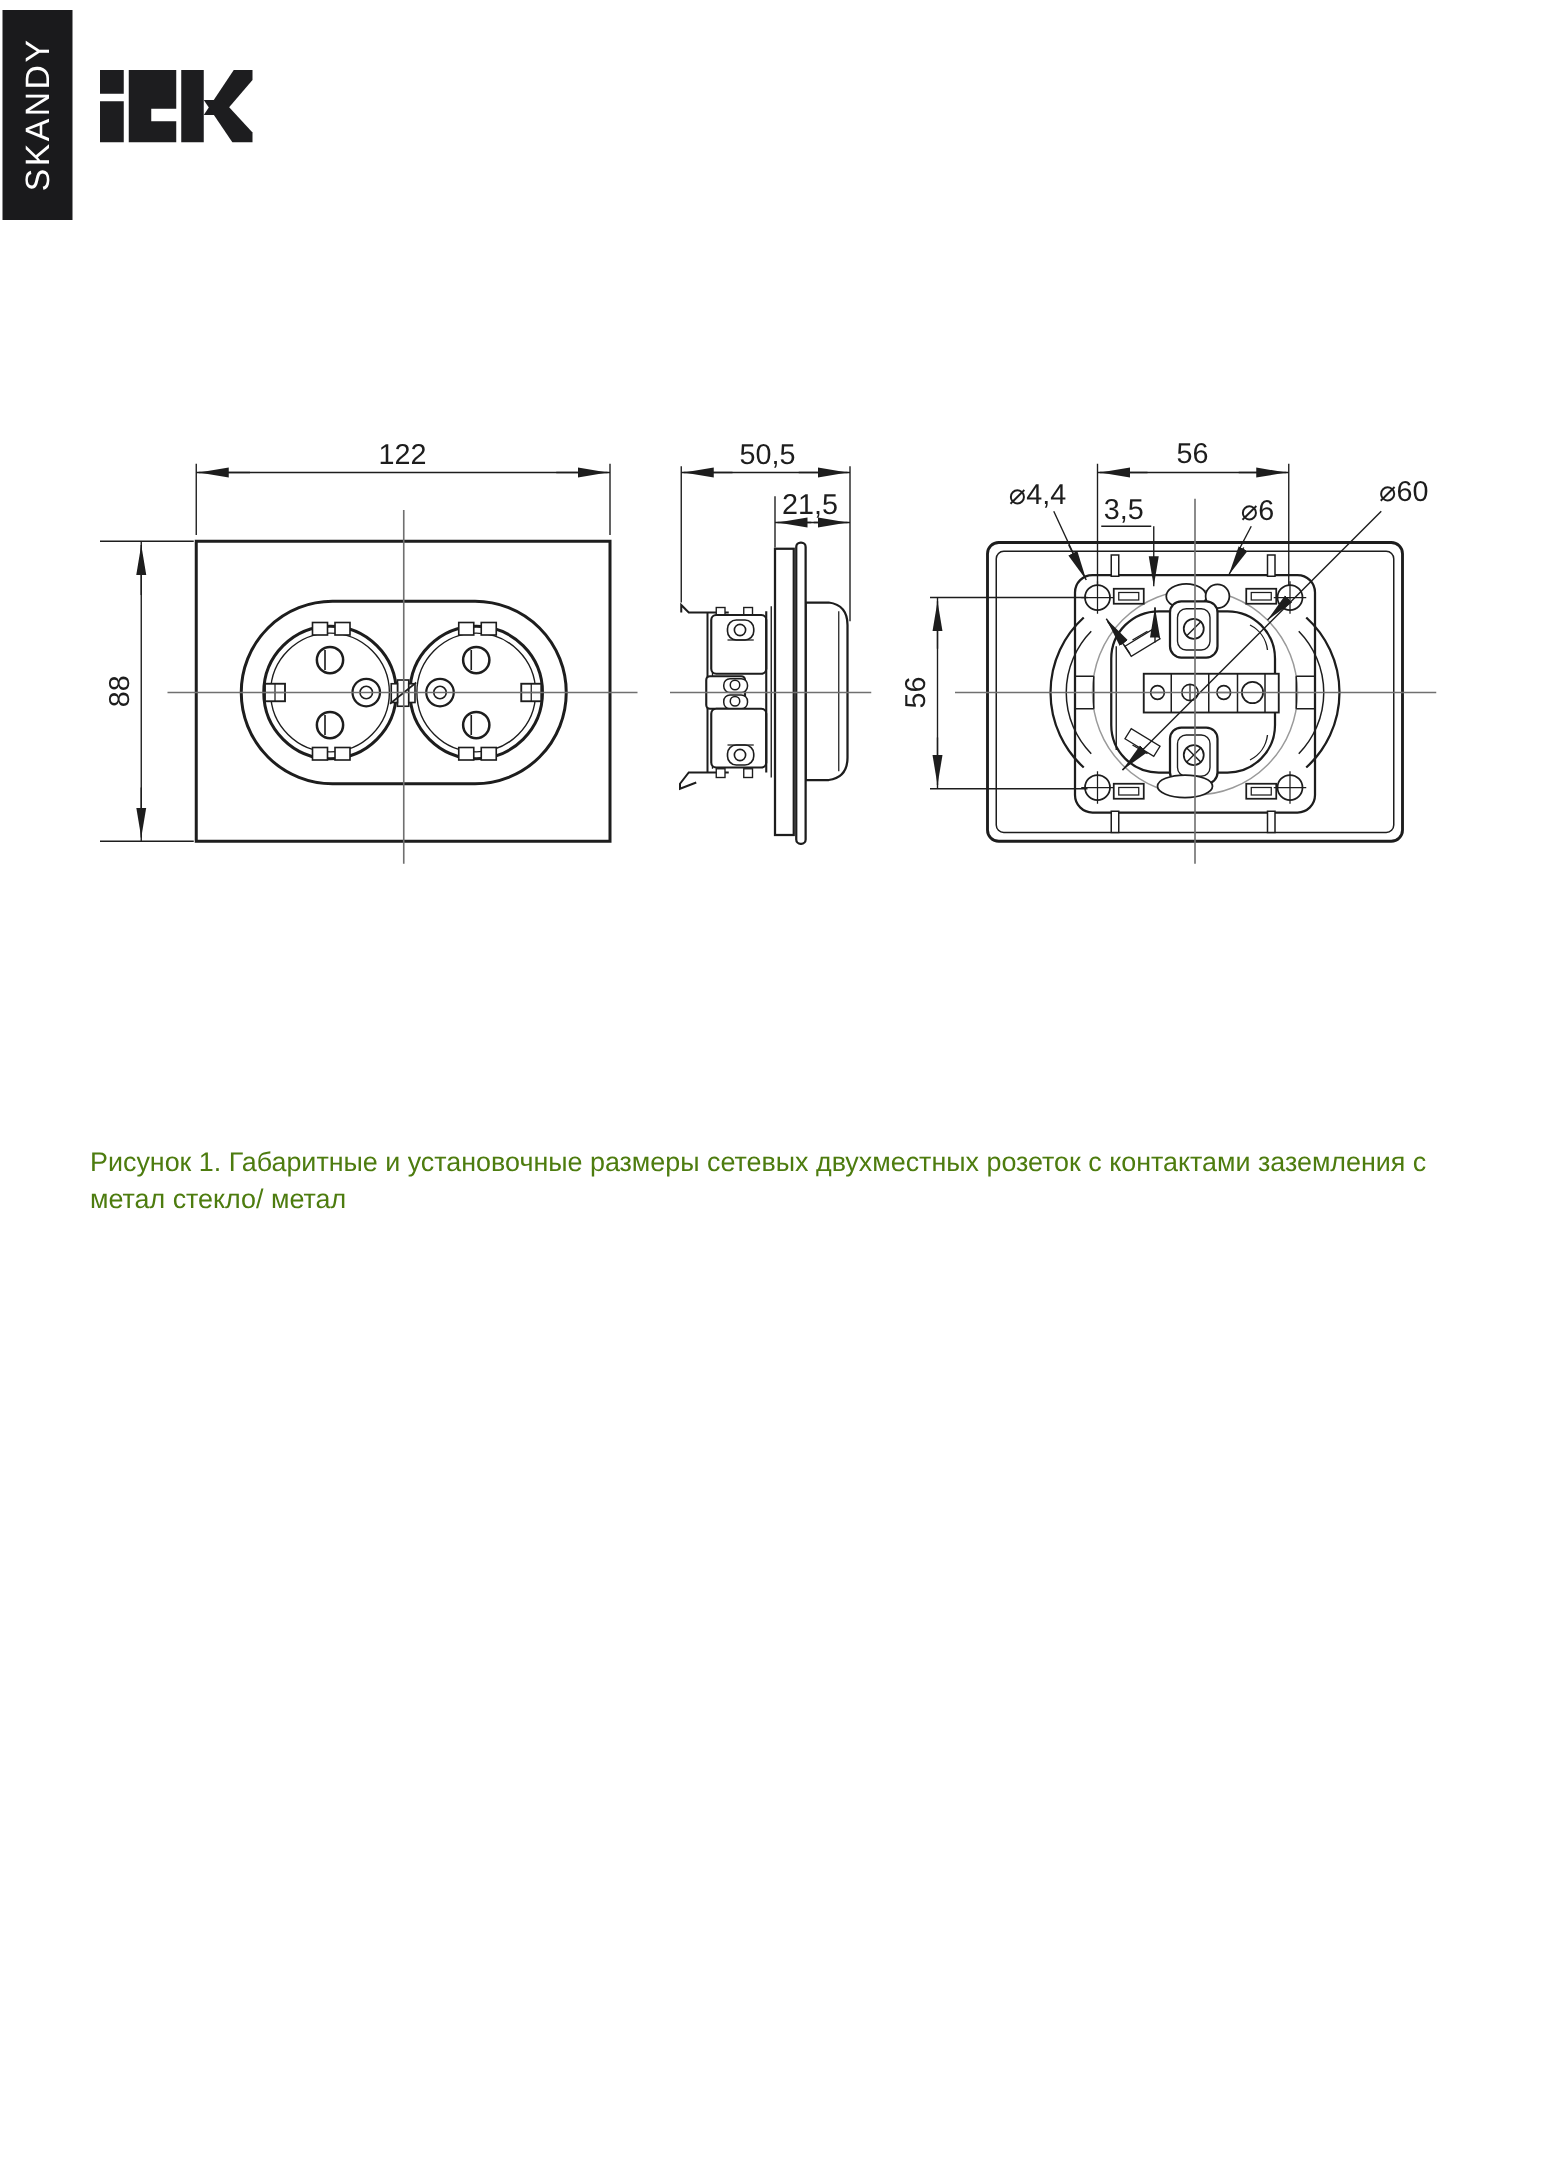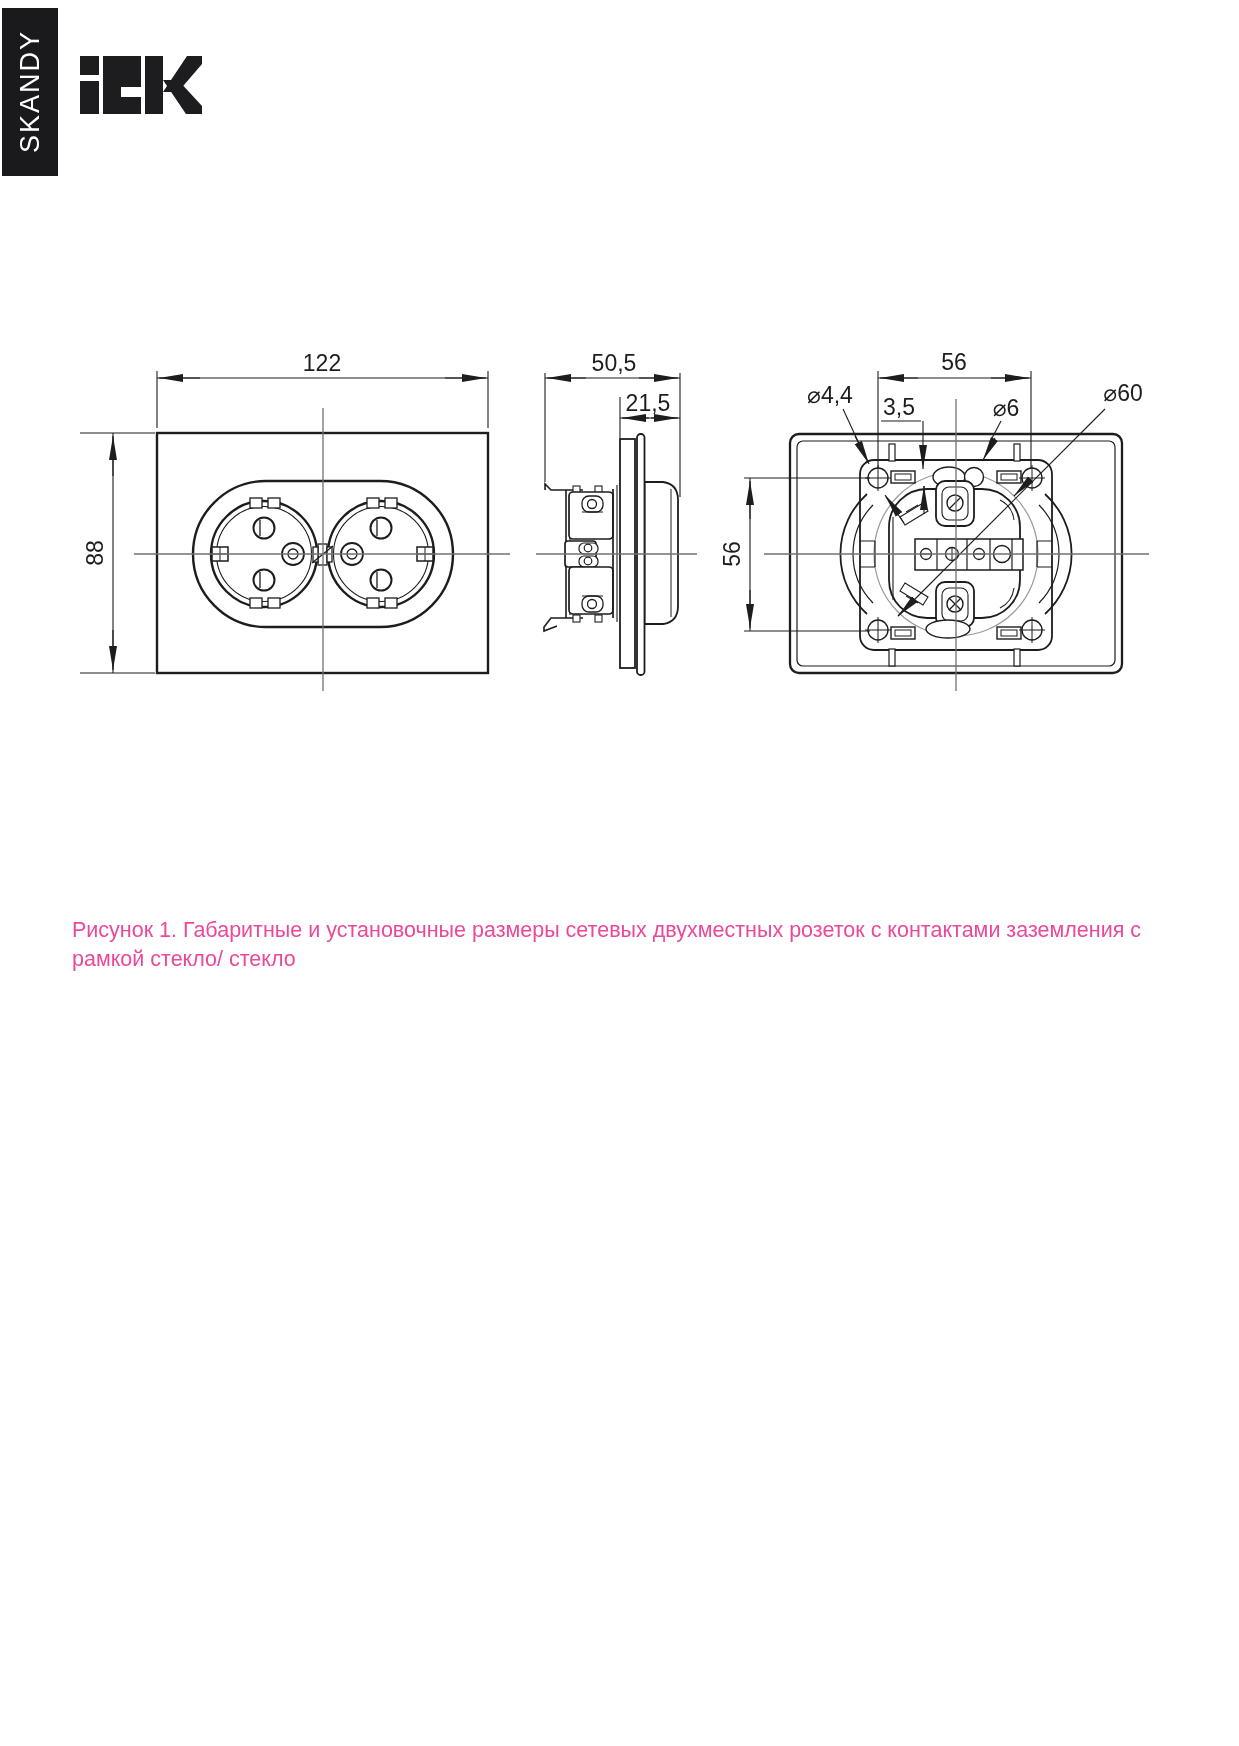--- a/index.html
+++ b/index.html
@@ -4,21 +4,21 @@
 <style>
   html,body{margin:0;padding:0;background:#fff;}
   .page{position:relative;width:1239px;height:1746px;background:#fff;overflow:hidden;
         font-family:"Liberation Sans",sans-serif;}
   .brand-bar{position:absolute;left:2px;top:8px;width:56px;height:168px;background:#1a1a1c;
              display:flex;align-items:center;justify-content:center;}
   .brand-text{color:#fff;font-size:27px;letter-spacing:2px;font-weight:400;
               writing-mode:vertical-rl;transform:rotate(180deg);white-space:nowrap;}
   .logo-svg{position:absolute;left:80px;top:56px;}
   .drawing-svg{position:absolute;left:0;top:0;}
-  .caption{position:absolute;left:72px;top:916px;width:1120px;color:#ec4899;
+  .caption{position:absolute;left:72px;top:916px;width:1120px;color:#4d7c0f;
            font-size:21.5px;line-height:29px;}
   svg text{font-family:"Liberation Sans",sans-serif;font-size:23px;fill:#1d1d1d;}
 </style>
 </head>
 <body>
 
 <div class="page">
 
   <div class="brand-bar">
     <span class="brand-text">SKANDY</span>
@@ -327,16 +327,16 @@
       <line x1="323" y1="408" x2="323" y2="691"></line>
       <line x1="134" y1="554" x2="510" y2="554"></line>
       <line x1="536" y1="554" x2="697" y2="554"></line>
       <line x1="956" y1="399" x2="956" y2="691"></line>
       <line x1="764" y1="554" x2="1149" y2="554"></line>
     </g>
   </svg>
 
   <div class="caption">
     <div>Рисунок 1. Габаритные и установочные размеры сетевых двухместных розеток с контактами заземления с</div>
-    <div>рамкой стекло/ стекло</div>
+    <div>метал стекло/ метал</div>
   </div>
 
 </div>
 
 </body></html>

